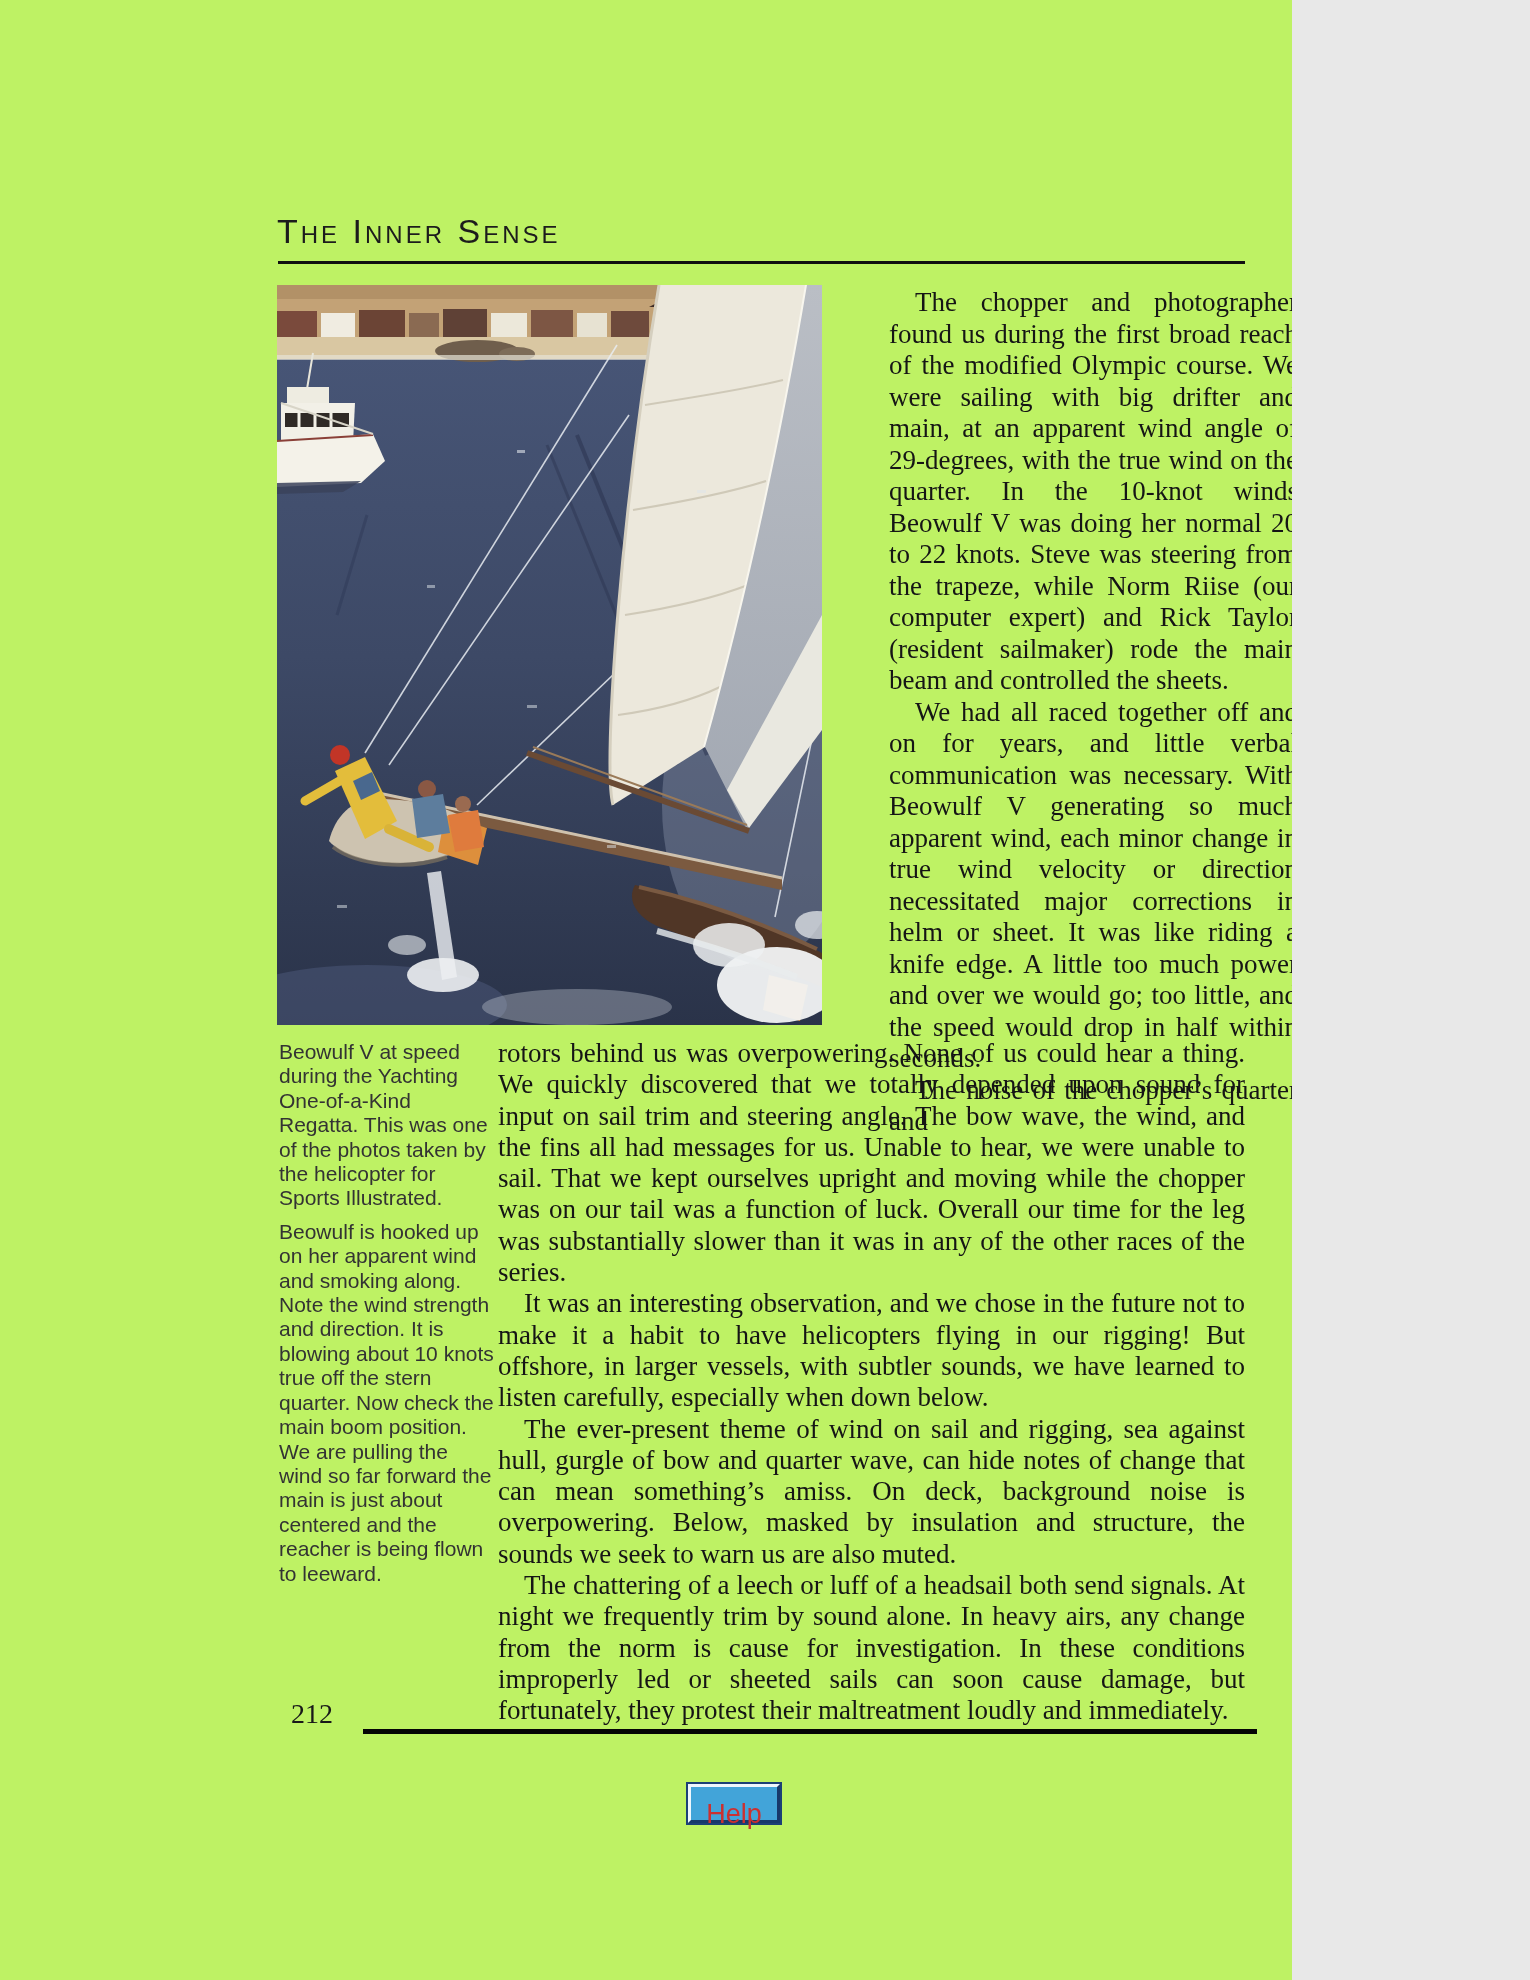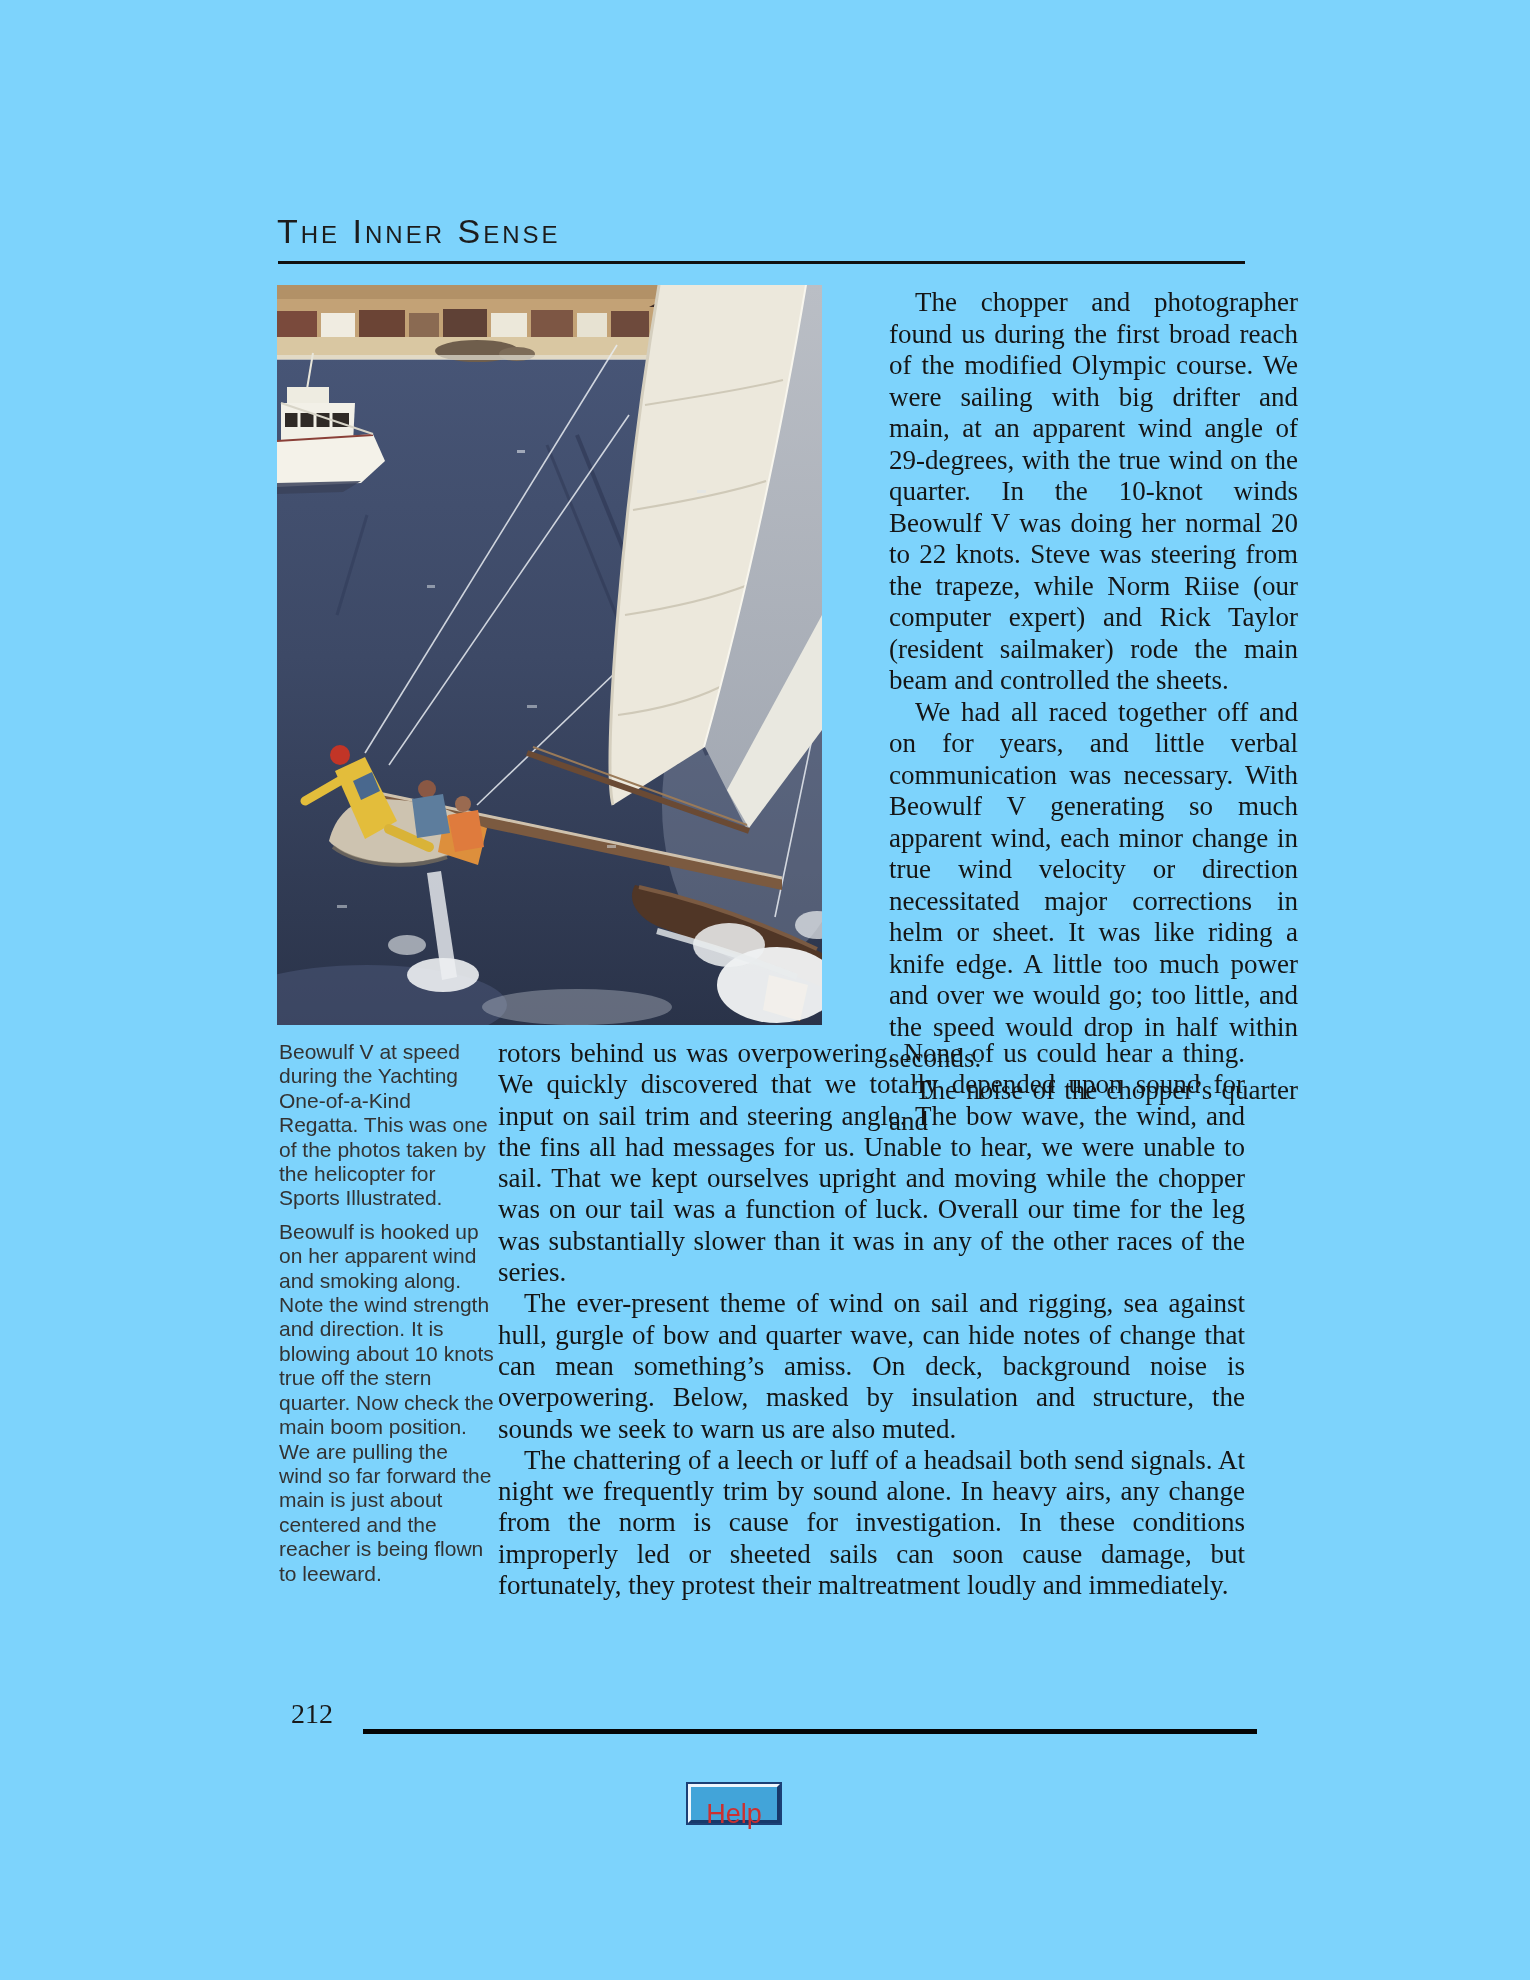--- a/index.html
+++ b/index.html
@@ -1,19 +1,19 @@
 <!DOCTYPE html>
 <html><head>
 <meta charset="utf-8">
 <style>
   html,body{margin:0;padding:0;background:#e8e8e8;}
   .page{
     position:relative;
-    width:1530px;height:1980px;
-    background:#7dd3fc;
+    width:1292px;height:1980px;
+    background:#bef264;
     font-family:"Liberation Serif", serif;
     color:#151515;
     overflow:hidden;
   }
   .chapter-title{
     position:absolute;left:277px;top:212px;
     font-family:"Liberation Sans", sans-serif;
     font-variant:small-caps;
     font-variant-caps:small-caps;
     font-size:34px;
@@ -216,20 +216,21 @@
   </svg>
 
   <div class="col-right">
     <p>The chopper and photographer found us during the first broad reach of the modified Olympic course. We were sailing with big drifter and main, at an apparent wind angle of 29-degrees, with the true wind on the quarter. In the 10-knot winds Beowulf V was doing her normal 20 to 22 knots. Steve was steering from the trapeze, while Norm Riise (our computer expert) and Rick Taylor (resident sailmaker) rode the main beam and controlled the sheets.</p>
     <p>We had all raced together off and on for years, and little verbal communication was necessary. With Beowulf V generating so much apparent wind, each minor change in true wind velocity or direction necessitated major corrections in helm or sheet. It was like riding a knife edge. A little too much power and over we would go; too little, and the speed would drop in half within seconds.</p>
     <p class="force-justify">The noise of the chopper’s quarter and</p>
   </div>
 
   <div class="wide-block">
     <p class="no-indent">rotors behind us was overpowering. None of us could hear a thing. We quickly discovered that we totally depended upon sound for input on sail trim and steering angle. The bow wave, the wind, and the fins all had messages for us. Unable to hear, we were unable to sail. That we kept ourselves upright and moving while the chopper was on our tail was a function of luck. Overall our time for the leg was substantially slower than it was in any of the other races of the series.</p>
+    <p>It was an interesting observation, and we chose in the future not to make it a habit to have helicopters flying in our rigging! But offshore, in larger vessels, with subtler sounds, we have learned to listen carefully, especially when down below.</p>
     <p>The ever-present theme of wind on sail and rigging, sea against hull, gurgle of bow and quarter wave, can hide notes of change that can mean something’s amiss. On deck, background noise is overpowering. Below, masked by insulation and structure, the sounds we seek to warn us are also muted.</p>
     <p>The chattering of a leech or luff of a headsail both send signals. At night we frequently trim by sound alone. In heavy airs, any change from the norm is cause for investigation. In these conditions improperly led or sheeted sails can soon cause damage, but fortunately, they protest their maltreatment loudly and immediately.</p>
   </div>
 
   <div class="caption">
     <p>Beowulf V at speed during the Yachting One-of-a-Kind Regatta. This was one of the photos taken by the helicopter for Sports Illustrated.</p>
     <p>Beowulf is hooked up on her apparent wind and smoking along. Note the wind strength and direction. It is blowing about 10 knots true off the stern quarter. Now check the main boom position. We are pulling the wind so far forward the main is just about centered and the reacher is being flown to leeward.</p>
   </div>
 
   <div class="page-number">212</div>

